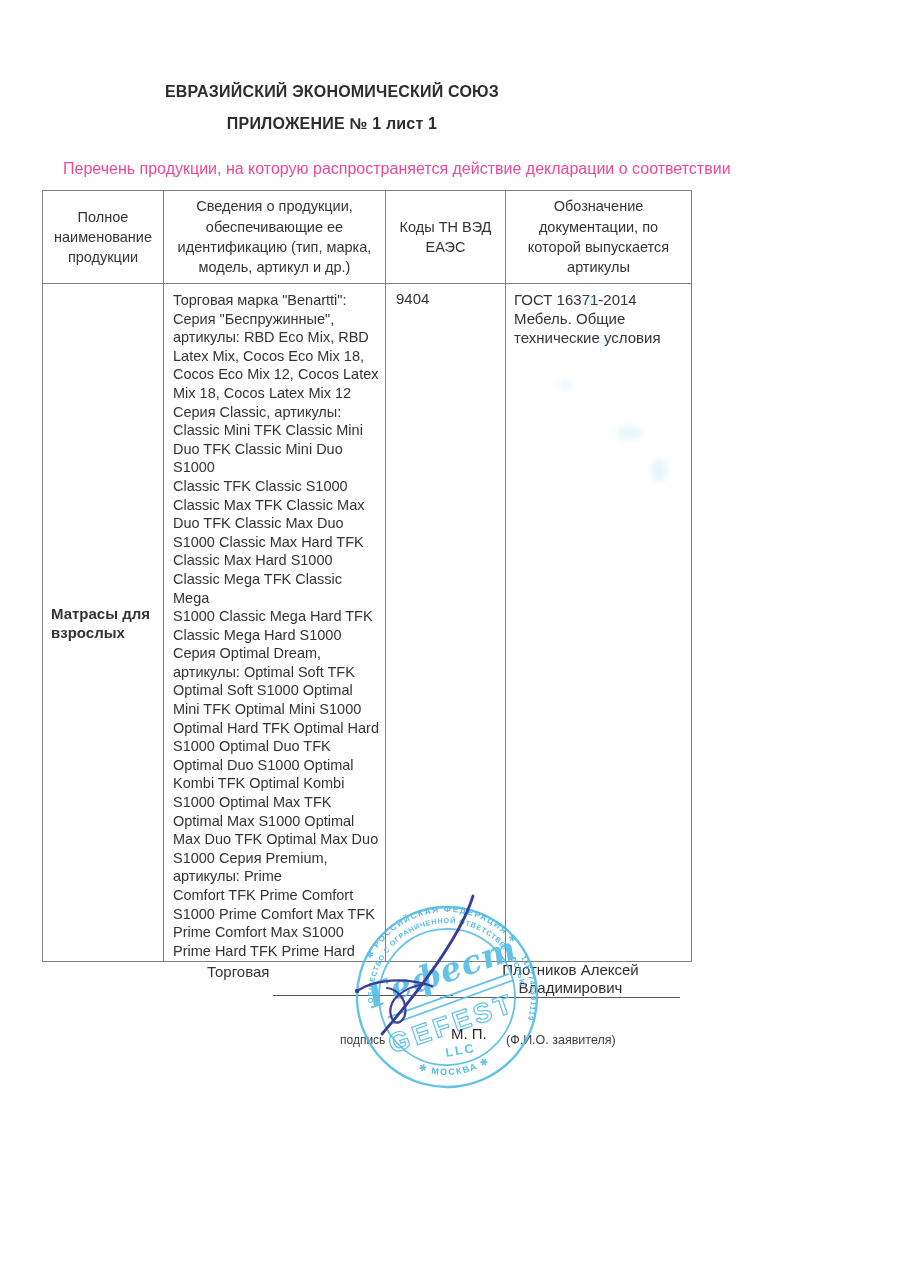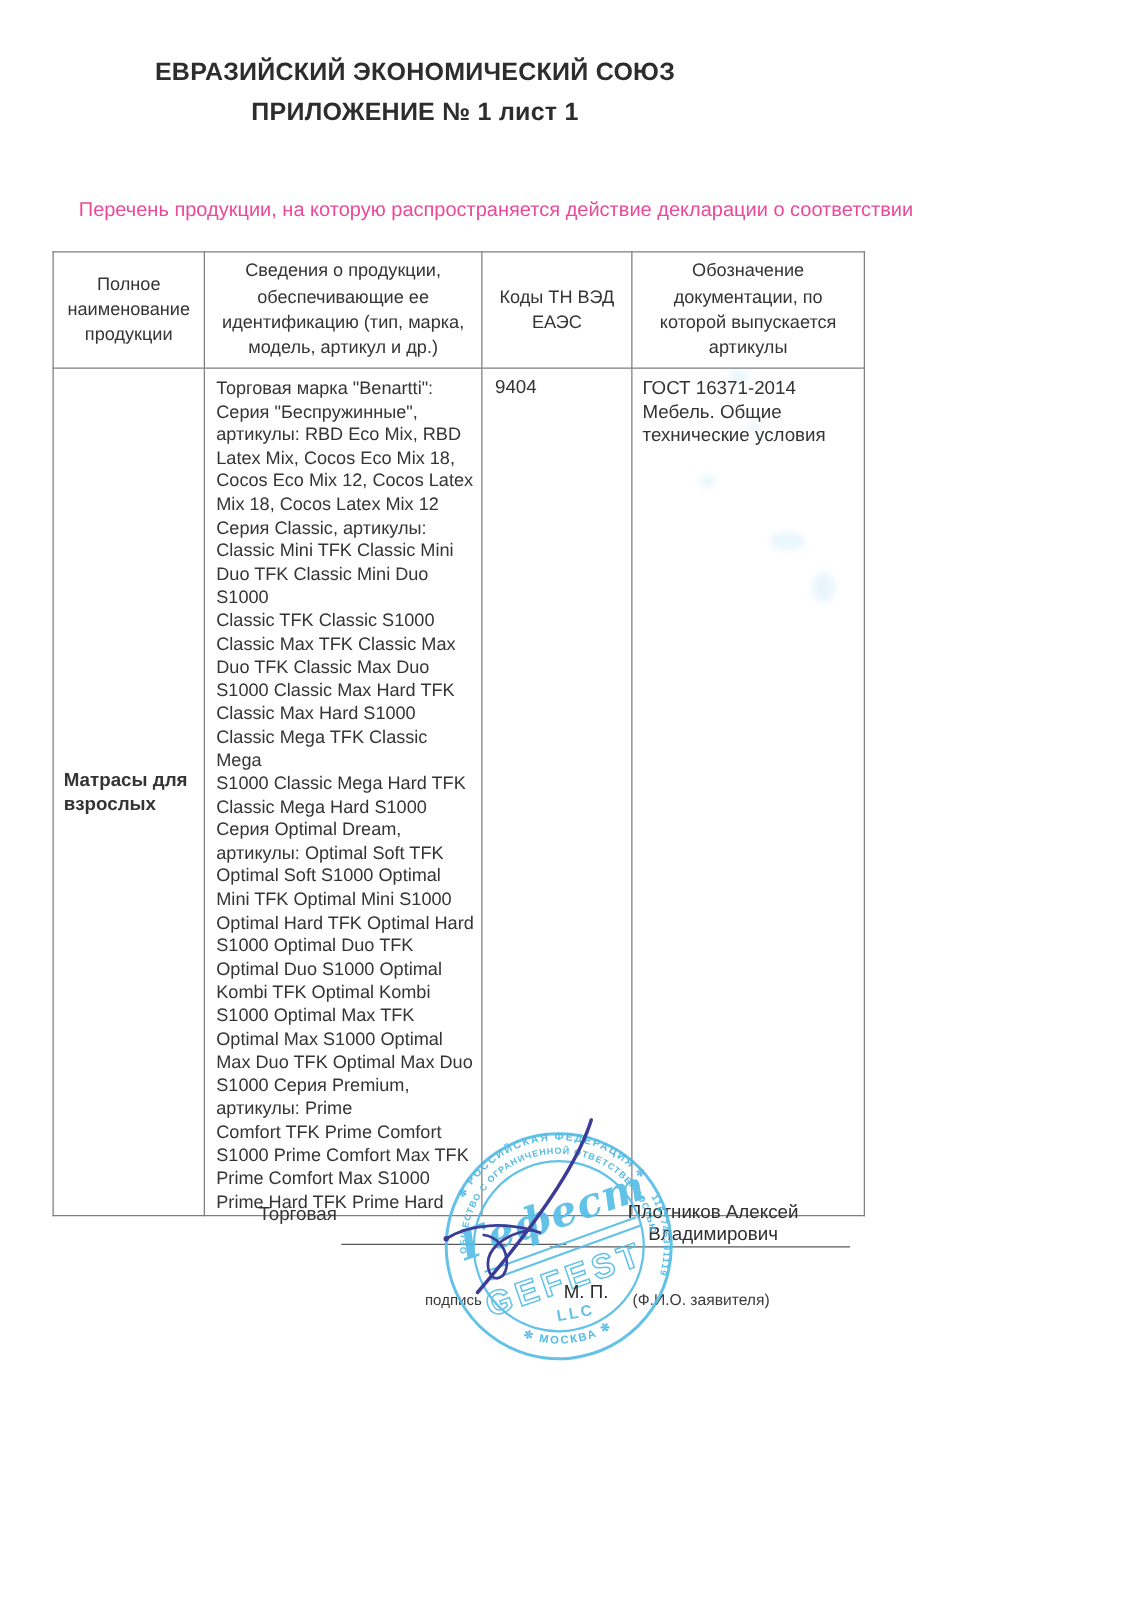--- a/index.html
+++ b/index.html
@@ -2,27 +2,27 @@
 <html><head>
 <meta charset="utf-8">
 <style>
   html,body{margin:0;padding:0;background:#ffffff;}
   .page{
     position:relative;width:900px;height:1280px;background:#ffffff;
     font-family:"Liberation Sans",sans-serif;color:#3a3a3a;overflow:hidden;
   }
   .title-line{
     position:absolute;left:0;width:664px;text-align:center;
-    font-weight:bold;font-size:20px;color:#2d2d2d;letter-spacing:.2px;
+    font-weight:bold;font-size:16px;color:#2d2d2d;letter-spacing:.2px;margin-top:36px;
   }
   .intro{
     position:absolute;left:63px;top:160px;font-size:16px;color:#ec4899;
   }
   table.products{
-    position:absolute;left:42px;top:201px;width:649px;
+    position:absolute;left:42px;top:190px;width:649px;
     border-collapse:collapse;table-layout:fixed;border-radius:11px;
   }
   table.products td{
     border:1px solid #7e7e7e;color:#343434;
   }
   td.hcell{
     height:88px;text-align:center;vertical-align:middle;
     font-size:14.5px;line-height:1.4;padding:2px 6px;color:#2e2e2e;
   }
   td.bcell{height:659px;vertical-align:top;font-size:14.5px;}

